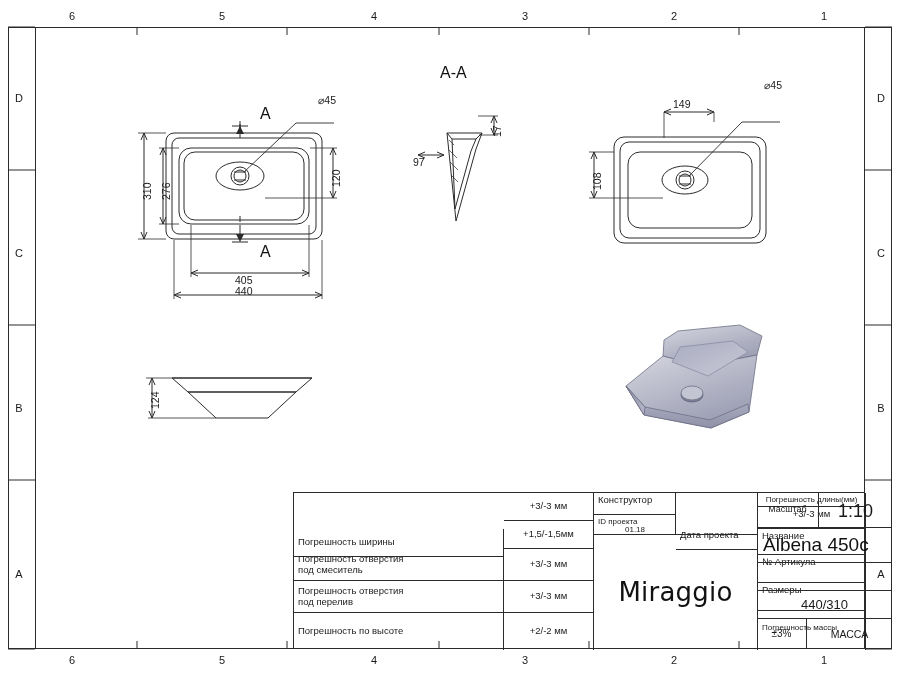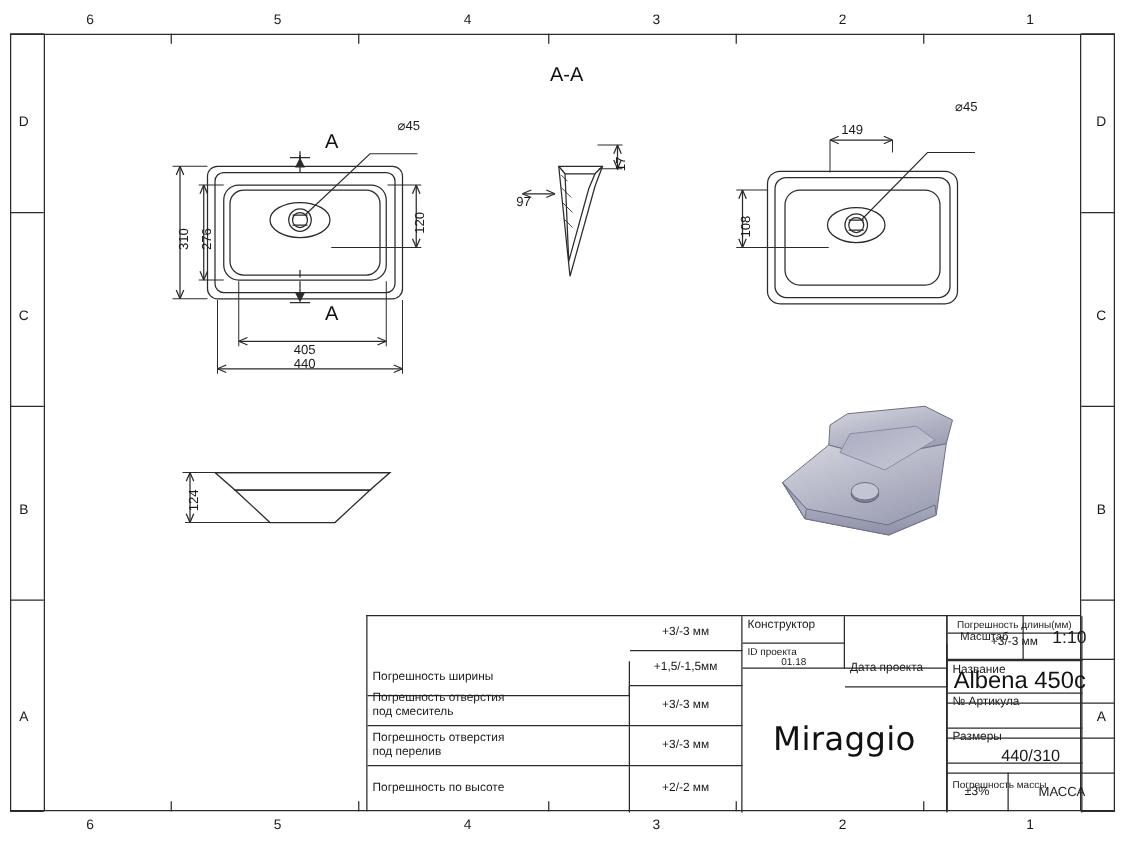--- a/index.html
+++ b/index.html
@@ -75,21 +75,21 @@
   .brand {
     font-family: "DejaVu Sans", sans-serif;
     font-size: 26px;
     letter-spacing: 0.2px;
     color: #111;
   }
   .prodname {
     font-size: 19px;
     color: #111;
   }
-  .scaleval { font-size: 14px; }
+  .scaleval { font-size: 18px; }
   .dimval { font-size: 13px; }
   .massa { font-size: 10.5px; }
 
   
   svg.draw { position: absolute; left: 0; top: 0; width: 900px; height: 675px; pointer-events: none; }
   .dimtxt {
     position: absolute;
     font-size: 10.5px;
     color: #1a1a1a;
     white-space: nowrap;
@@ -251,21 +251,21 @@
       <polygon points="664,340 678,331 740,325 762,336 757,355 700,366 663,356" fill="url(#iso-top)"></polygon>
       <polygon points="663,356 700,366 757,355 749,412 711,428 644,415 626,386" fill="url(#iso-top)"></polygon>
       <polygon points="680,347 733,341 748,352 708,376 672,362" fill="url(#iso-inner)" stroke="#8a8ca3"></polygon>
       <polygon points="626,386 644,415 711,428 749,412 748,404 710,420 645,407" fill="url(#iso-front)"></polygon>
       <polygon points="626,386 645,407 644,415" fill="url(#iso-side)"></polygon>
       <ellipse cx="692" cy="395" rx="11" ry="7" fill="#7e8098" stroke="#5e6076"></ellipse>
       <ellipse cx="692" cy="393" rx="11" ry="7" fill="#c3c5d3" stroke="#6e7085"></ellipse>
     </g>
   </svg>
 
-  <div class="biglbl" style="left:440px; top:52px;">A-A</div>
+  <div class="biglbl" style="left:440px; top:64px;">A-A</div>
   <div class="biglbl" style="left:260px; top:105px;">A</div>
   <div class="biglbl" style="left:260px; top:243px;">A</div>
 
   <div class="dimtxt" style="left:318px; top:94px;">⌀45</div>
   <div class="dimtxt rot" style="left:141px; top:200px;">310</div>
   <div class="dimtxt rot" style="left:160px; top:200px;">276</div>
   <div class="dimtxt rot" style="left:330px; top:187px;">120</div>
   <div class="dimtxt" style="left:235px; top:274px;">405</div>
   <div class="dimtxt" style="left:235px; top:285px;">440</div>
 

